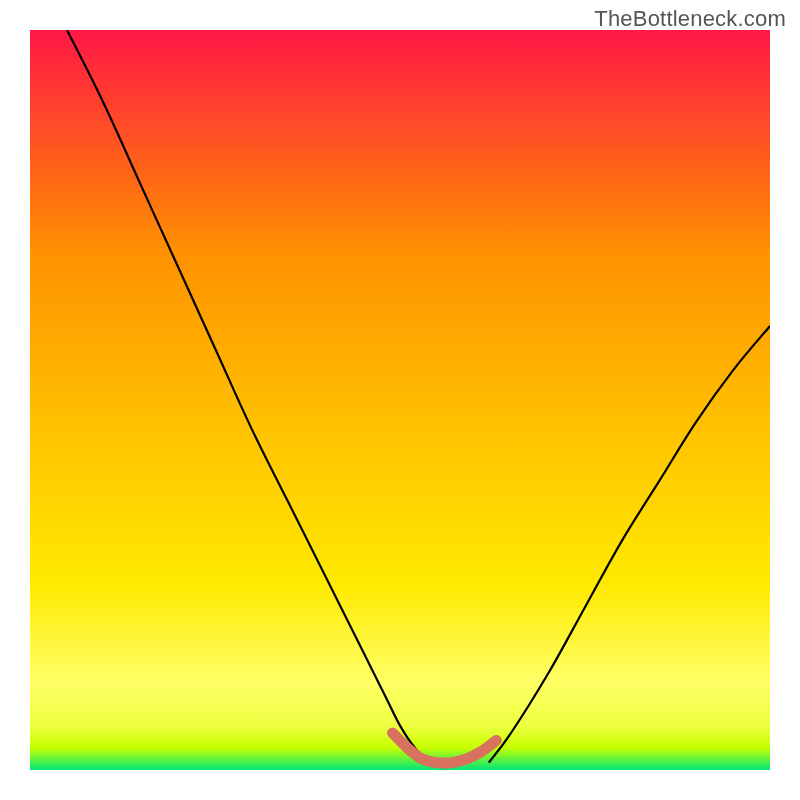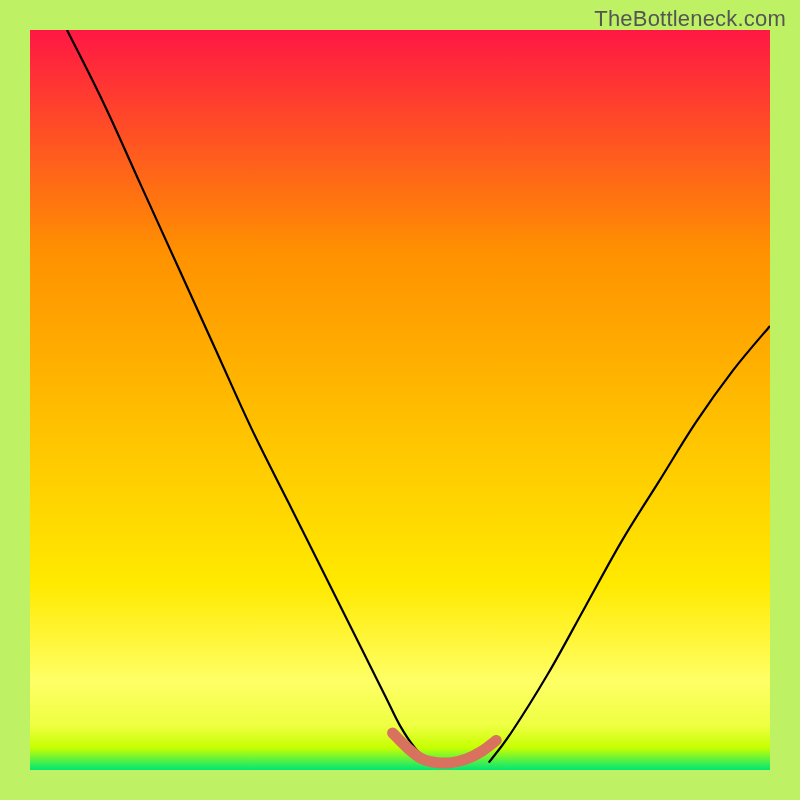--- a/index.html
+++ b/index.html
@@ -8,21 +8,21 @@
     width: 800px;
     height: 800px;
     overflow: hidden;
     background: #000;
     font-family: Arial, Helvetica, sans-serif;
   }
   .frame {
     position: relative;
     width: 800px;
     height: 800px;
-    background: #bef264;
+    background: #ffffff;
   }
   .watermark {
     position: absolute;
     top: 6px;
     right: 14px;
     color: #555;
     font-size: 22px;
     font-weight: 400;
     letter-spacing: 0.2px;
     z-index: 10;

